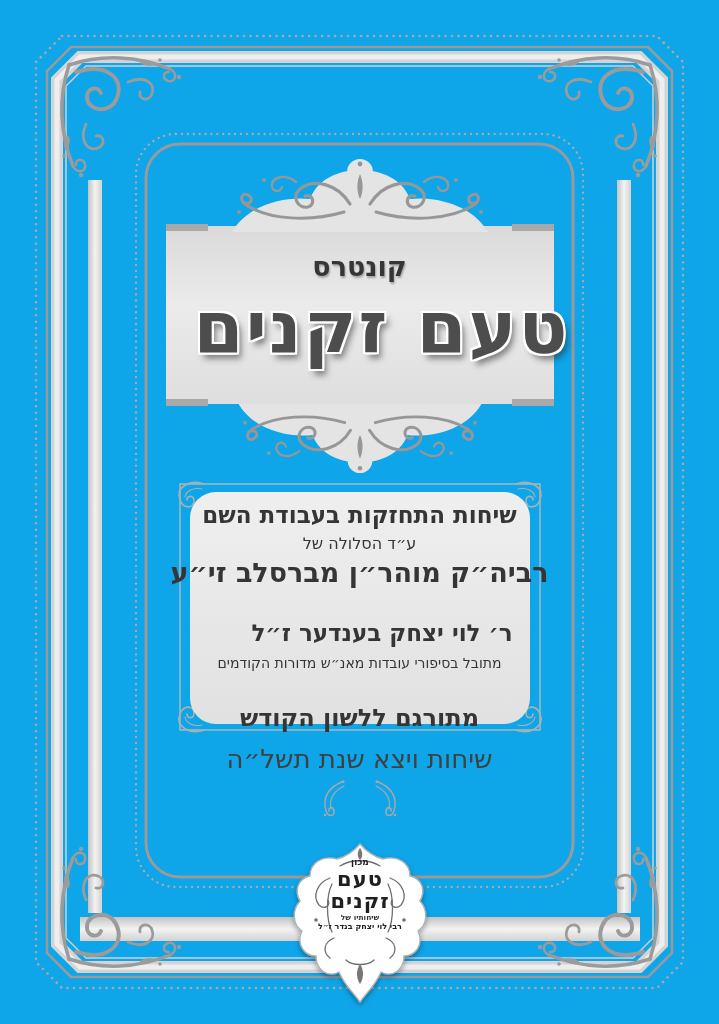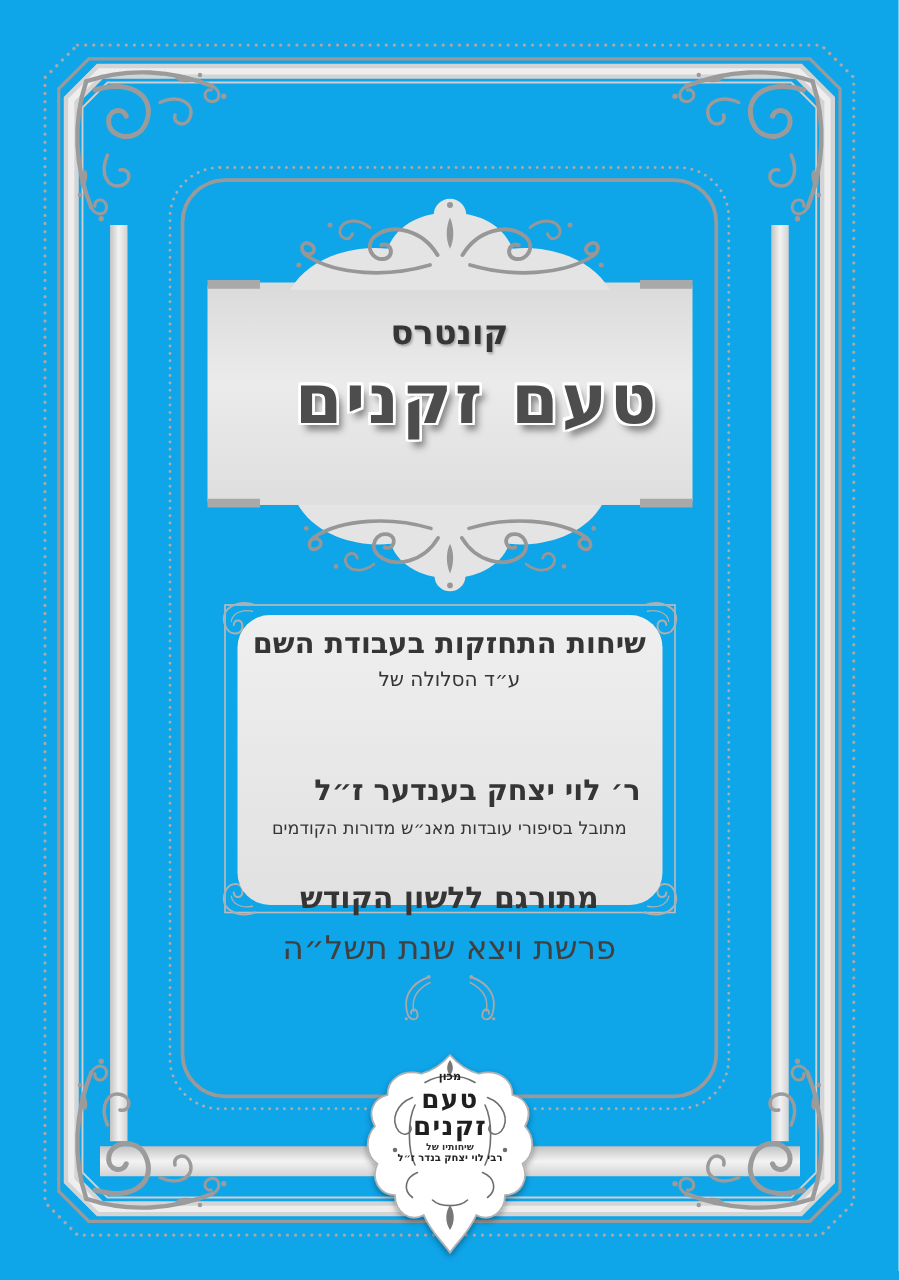--- a/index.html
+++ b/index.html
@@ -7,21 +7,21 @@
     position:relative;width:719px;height:1024px;background:#0ea5e9;overflow:hidden;
     font-family:"DejaVu Sans",sans-serif;
   }
   #frame{position:absolute;left:0;top:0;z-index:1;}
   .txt{position:absolute;left:0;right:0;text-align:center;z-index:2;color:#3a3a3a;}
   .series{
     top:251px;font-family:"DejaVu Serif","DejaVu Sans",serif;font-weight:bold;font-size:27px;
     color:#363636;text-shadow:1px 2px 2px rgba(0,0,0,.28);
   }
   .main-title{
-    top:291px;font-family:"DejaVu Serif","DejaVu Sans",serif;font-weight:bold;font-size:55px;line-height:1;
+    top:291px;font-family:"DejaVu Serif","DejaVu Sans",serif;font-weight:bold;font-size:72px;line-height:1;
     color:#4d4d4d;letter-spacing:2px;
     text-shadow:
       -2px -2px 0 #fff, 0 -2px 0 #fff, 2px -2px 0 #fff,
       -2px  0   0 #fff, 2px  0   0 #fff,
       -2px  2px 0 #fff, 0  2px 0 #fff, 2px 2px 0 #fff,
       4px 6px 6px rgba(40,40,40,.55);
     padding-left: 44px;
   }
   .dline{font-family:"DejaVu Serif","DejaVu Sans",serif;color:#353535;}
   .l1{top:501px;font-size:23px;font-weight:bold;}
@@ -187,25 +187,26 @@
       <circle cx="-44" cy="78" r="1.8" fill="#6e6e6e" stroke="none"></circle>
     </g>
   </g>
 </svg>
 
   <div class="txt series" dir="rtl">קונטרס</div>
   <div class="txt main-title" dir="rtl">טעם זקנים</div>
 
   <div class="txt dline l1" dir="rtl">שיחות התחזקות בעבודת השם</div>
   <div class="txt dline l2" dir="rtl">ע״ד הסלולה של</div>
+  <div class="txt dline l3" dir="rtl">רביה״ק מוהר״ן מברסלב זי״ע</div>
   <div class="txt dline l5" dir="rtl">ר׳ לוי יצחק בענדער ז״ל</div>
   <div class="txt dline l6" dir="rtl">מתובל בסיפורי עובדות מאנ״ש מדורות הקודמים</div>
   <div class="txt dline l7" dir="rtl">מתורגם ללשון הקודש</div>
 
-  <div class="txt date-line" dir="rtl">פרשת ויצא שנת תשל״ה</div>
+  <div class="txt date-line" dir="rtl">שיחות ויצא שנת תשל״ה</div>
 
   <div class="txt seal-txt seal-org" dir="rtl">מכון</div>
   <div class="txt seal-txt seal-t1" dir="rtl">טעם</div>
   <div class="txt seal-txt seal-t2" dir="rtl">זקנים</div>
   <div class="txt seal-txt seal-sub" dir="rtl">שיחותיו של</div>
   <div class="txt seal-txt seal-name" dir="rtl">רבי לוי יצחק בנדר ז״ל</div>
 
 </div>
 
 </body></html>

